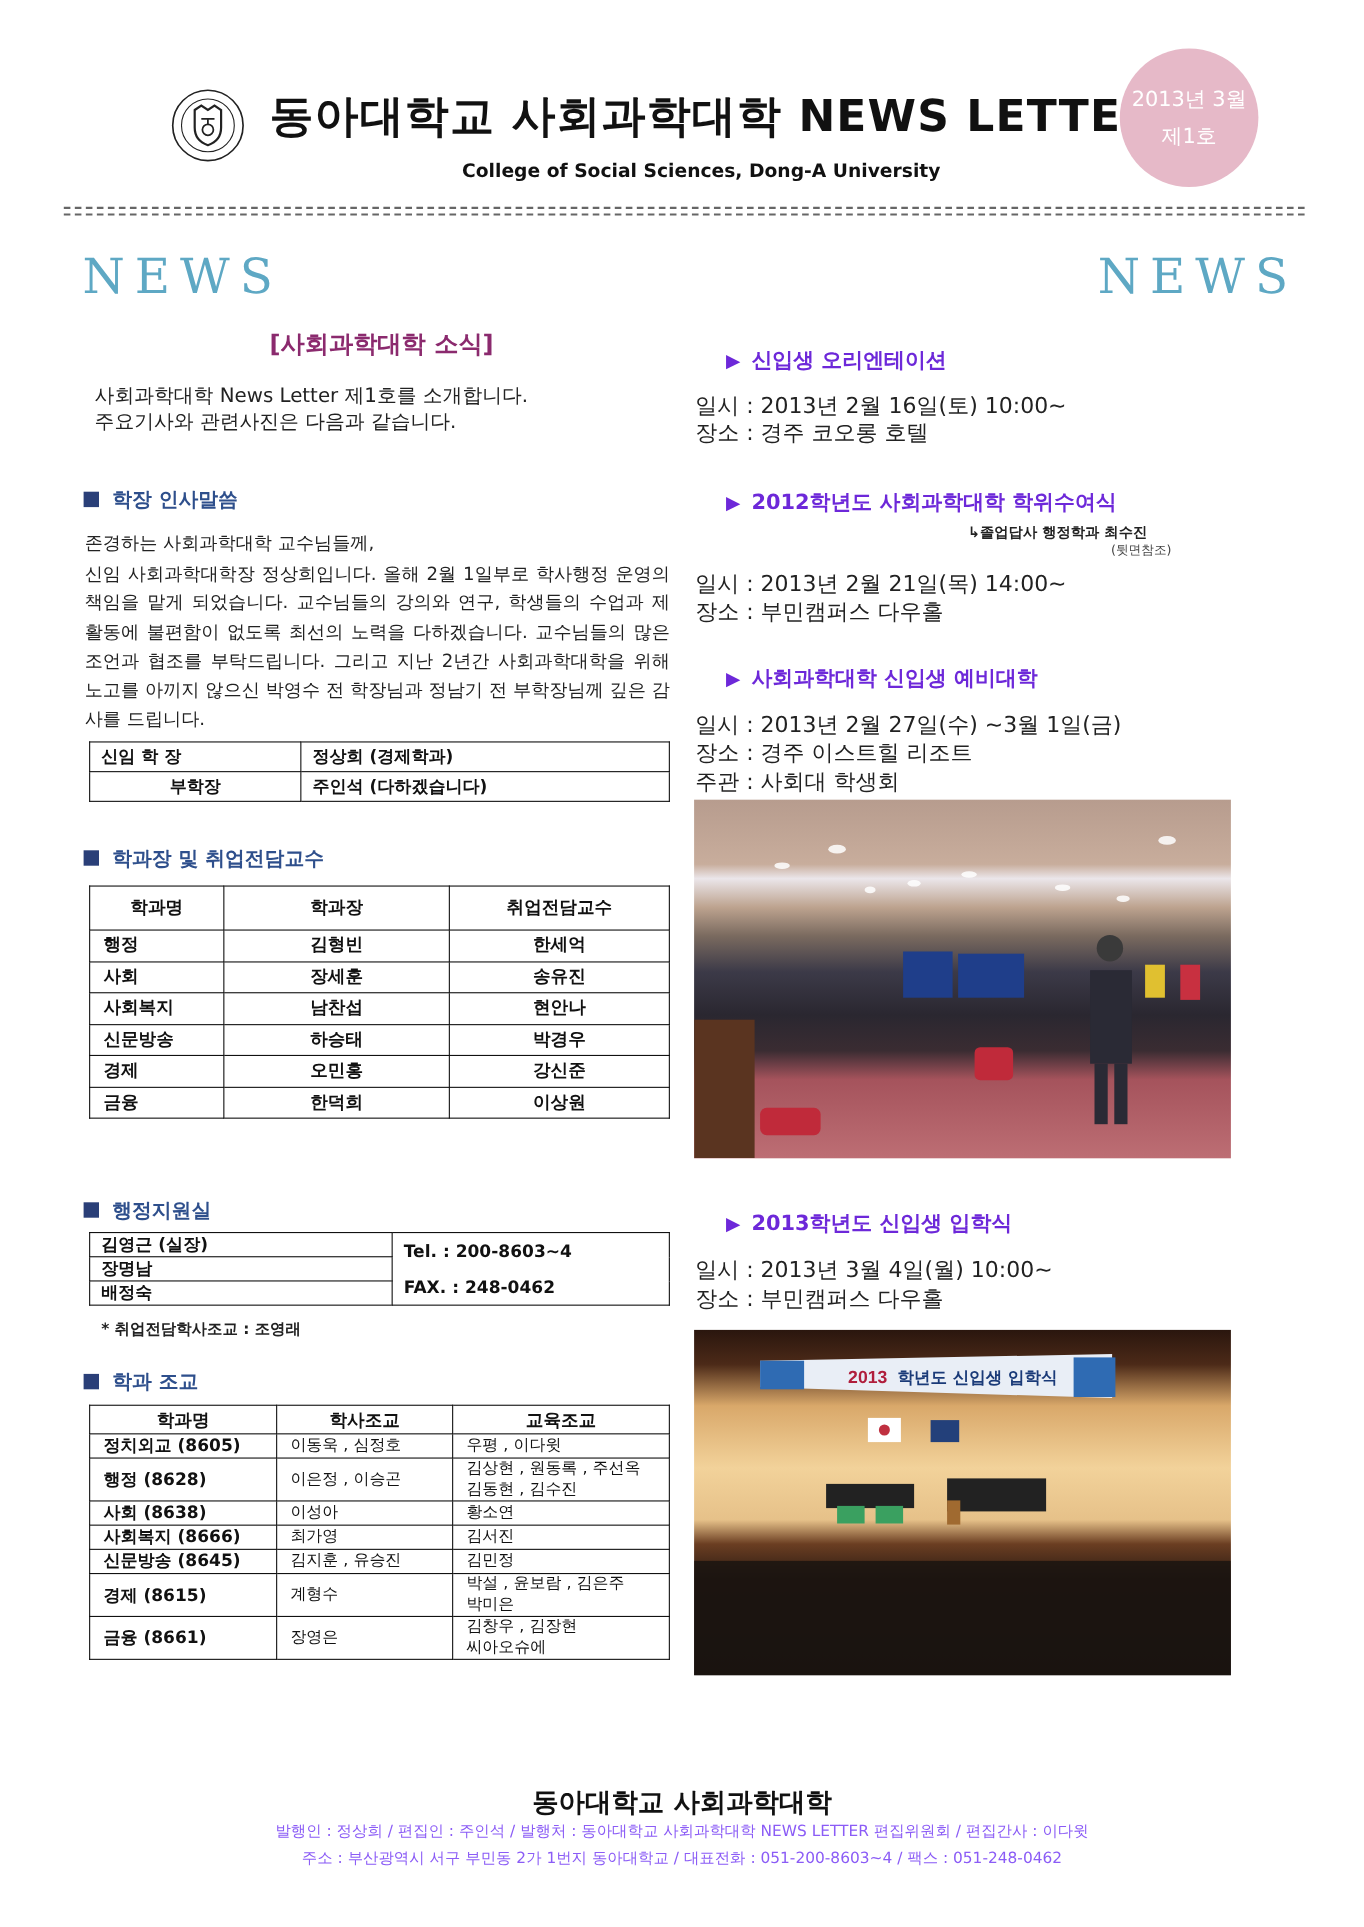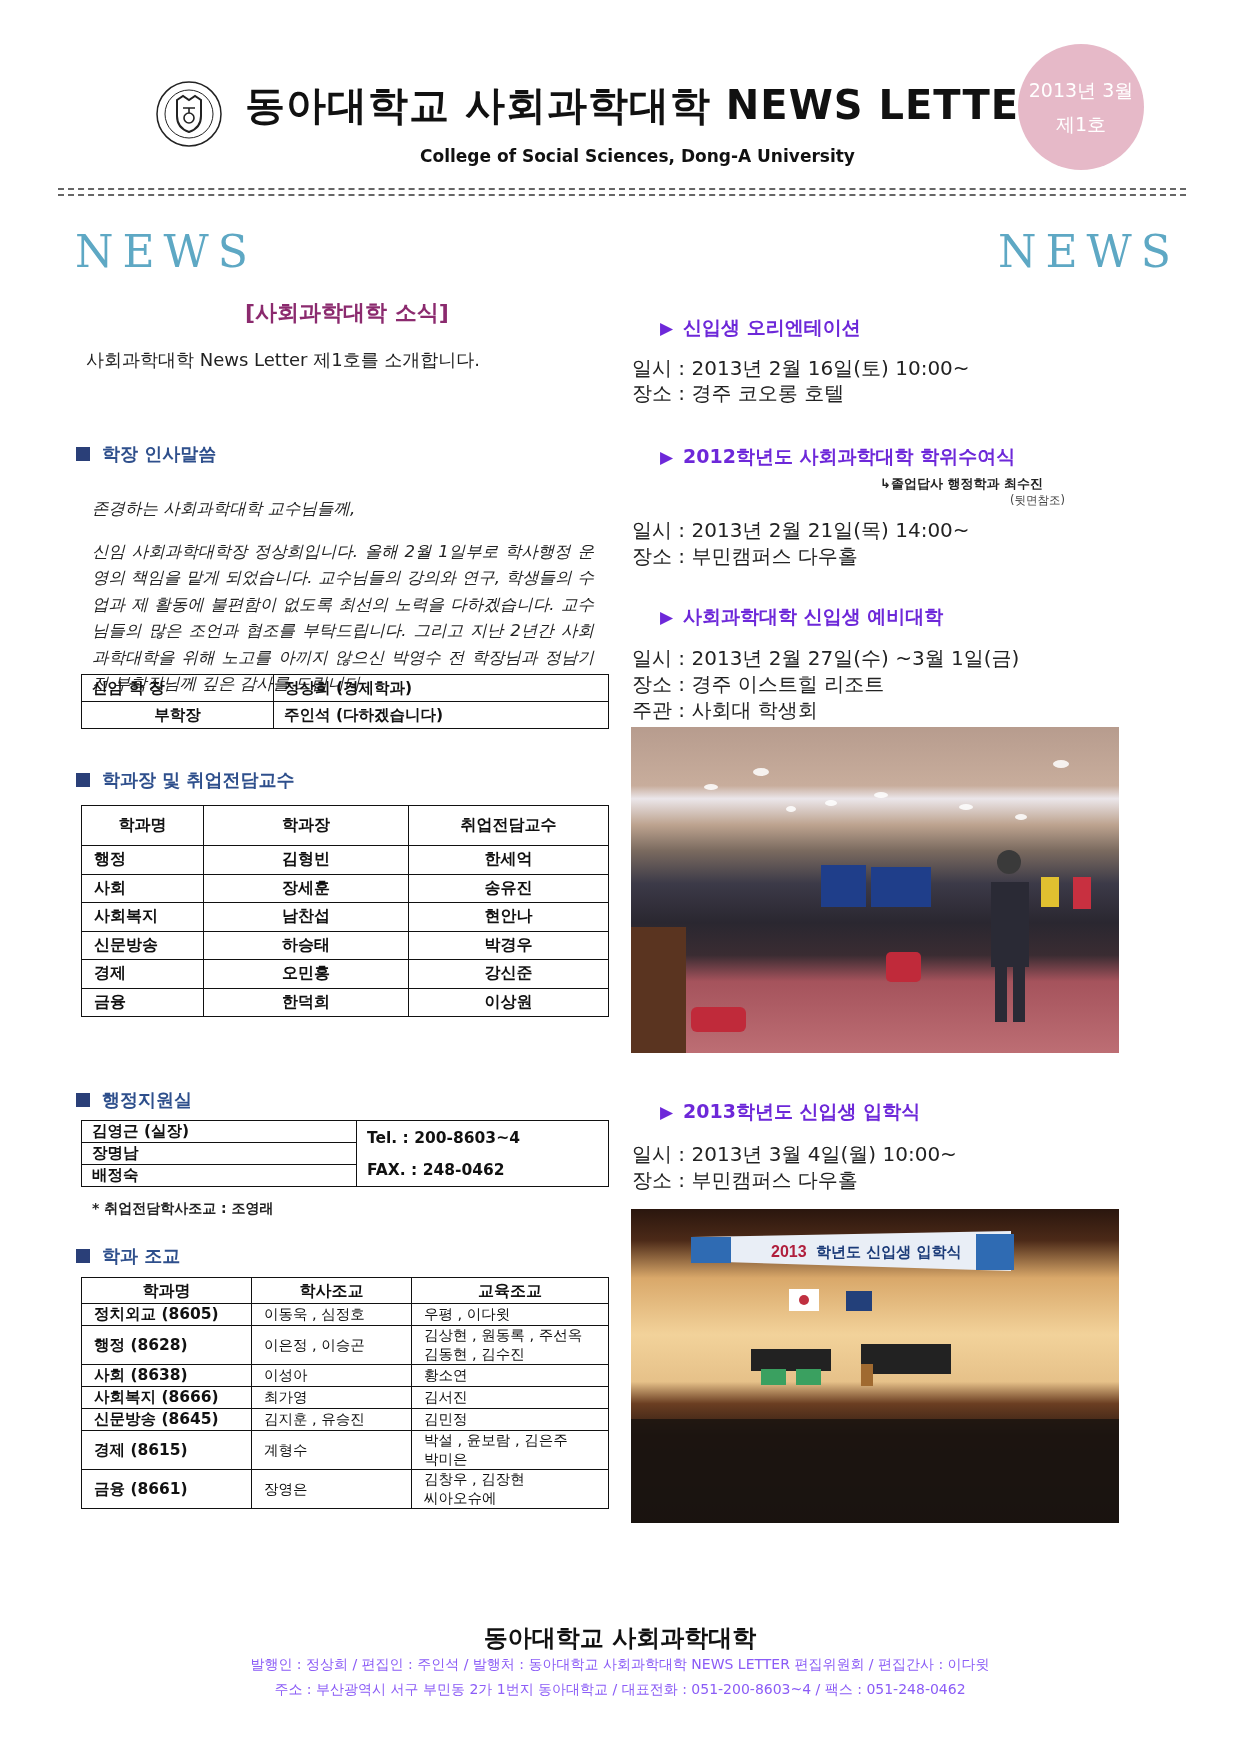--- a/index.html
+++ b/index.html
@@ -18,21 +18,21 @@
 
   .news-word { top: 226px; font-family: "DejaVu Serif", "Liberation Serif", serif; font-size: 44px; color: #5ea8c4; letter-spacing: 9px; }
 
   
   .section-title-pink { left: 245px; top: 298px; font-size: 22px; font-weight: bold; color: #8b2a6e; white-space: nowrap; }
   .intro { left: 86px; top: 348px; font-size: 18px; line-height: 24px; color: #222; }
   .sec-head { left: 76px; font-size: 18px; font-weight: bold; color: #2e4f8c; white-space: nowrap; display: flex; align-items: center; }
   .sec-head .sq { width: 14px; height: 14px; background: #2a3f78; margin-right: 12px; display: inline-block; }
 
   .greeting { left: 76px; top: 480px; width: 534px; font-size: 16.5px; line-height: 26.5px; color: #222; text-align: justify; }
-  .greeting p { margin: 16px; font-style: italic; }
+  .greeting p { margin: 1px; }
 
   table { border-collapse: collapse; }
   .t-dean { left: 81px; top: 674px; width: 528px; font-size: 15.5px; font-weight: bold; }
   .t-dean td { border: 1.5px solid #111; height: 27px; padding: 0 10px; }
 
   .t-dept { left: 81px; top: 805px; width: 528px; font-size: 16px; font-weight: bold; }
   .t-dept td, .t-dept th { border: 1.5px solid #111; height: 28.5px; padding: 0 12px; }
   .t-dept th { height: 40px; font-weight: bold; }
   .t-dept td.c { text-align: center; }
 
@@ -83,20 +83,21 @@
 
 <div class="abs dash-line" style="top:188px;"></div>
 <div class="abs dash-line" style="top:194px;"></div>
 
 <div class="abs news-word" style="left:75px;">NEWS</div>
 <div class="abs news-word" style="left:998px;">NEWS</div>
 
 <div class="abs section-title-pink">[사회과학대학 소식]</div>
 <div class="abs intro">
   <div>사회과학대학 News Letter 제1호를 소개합니다.</div>
+  <div>주요기사와 관련사진은 다음과 같습니다.</div>
 </div>
 
 <div class="abs sec-head" style="top:442px;">
   <span class="sq"></span>
   <span>학장 인사말씀</span>
 </div>
 <div class="abs greeting">
   <p>존경하는 사회과학대학 교수님들께,</p>
   <p>신임 사회과학대학장 정상희입니다. 올해 2월 1일부로 학사행정 운영의 책임을 맡게 되었습니다. 교수님들의 강의와 연구, 학생들의 수업과 제 활동에 불편함이 없도록 최선의 노력을 다하겠습니다. 교수님들의 많은 조언과 협조를 부탁드립니다. 그리고 지난 2년간 사회과학대학을 위해 노고를 아끼지 않으신 박영수 전 학장님과 정남기 전 부학장님께 깊은 감사를 드립니다.</p>
 </div>

